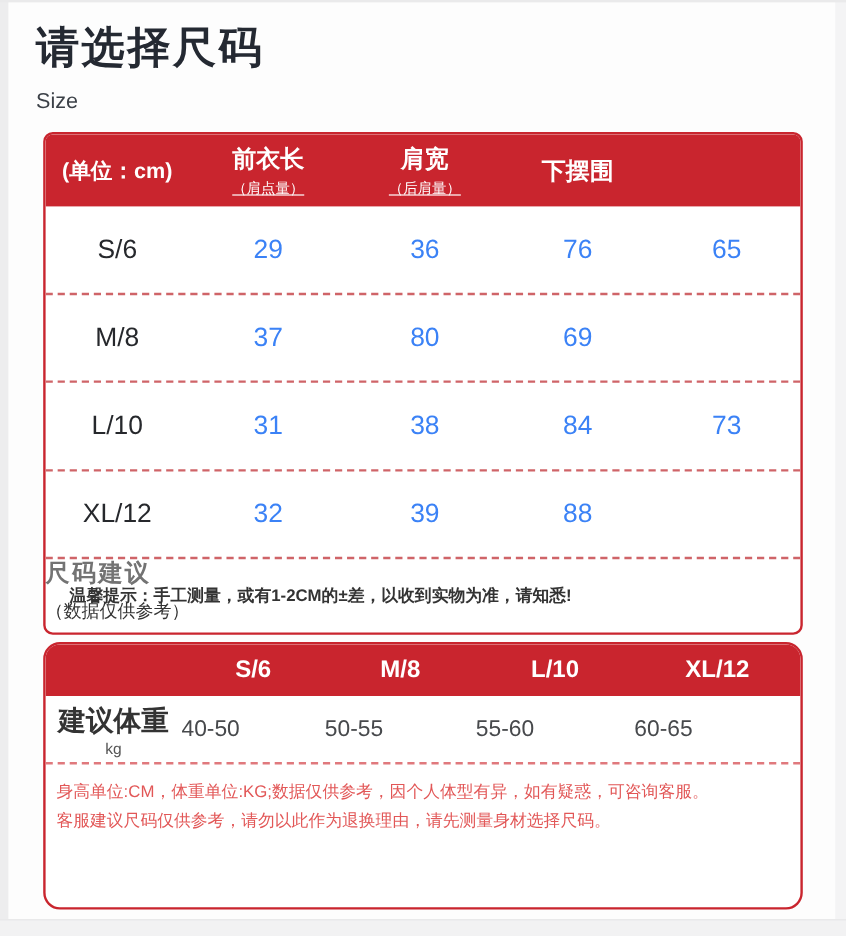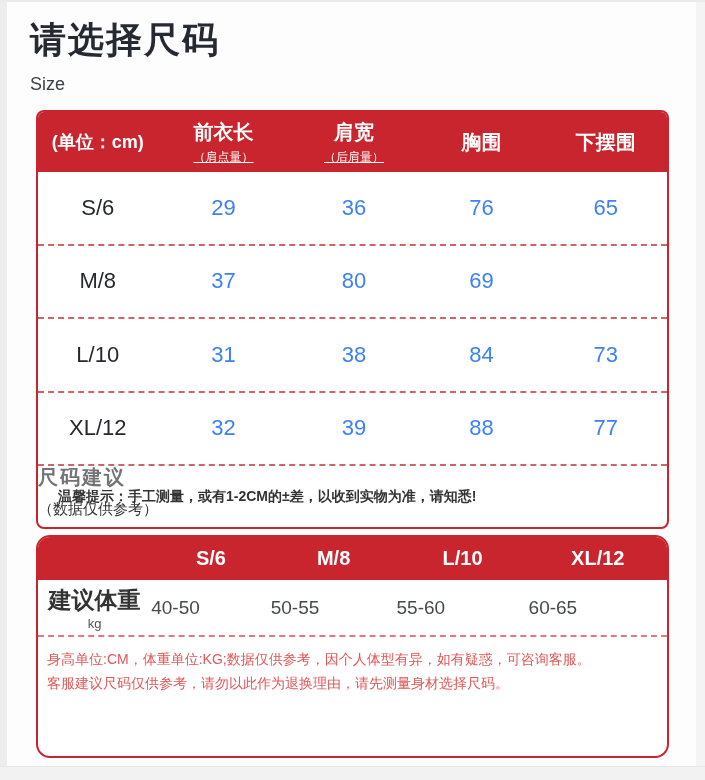--- a/index.html
+++ b/index.html
@@ -91,23 +91,20 @@
     <div class="unit-cell">(单位：cm)</div>
     <div>
       <span class="th-main">前衣长</span>
       <span class="th-sub">（肩点量）</span>
     </div>
     <div>
       <span class="th-main">肩宽</span>
       <span class="th-sub">（后肩量）</span>
     </div>
     <div>
-      <span class="th-main">胸围</span>
-    </div>
-    <div>
       <span class="th-main">下摆围</span>
     </div>
   </div>
 
   <div class="trow">
     <div class="td size-label">S/6</div>
     <div class="td">29</div>
     <div class="td">36</div>
     <div class="td">76</div>
     <div class="td">65</div>
@@ -123,21 +120,20 @@
     <div class="td">31</div>
     <div class="td">38</div>
     <div class="td">84</div>
     <div class="td">73</div>
   </div>
   <div class="trow">
     <div class="td size-label">XL/12</div>
     <div class="td">32</div>
     <div class="td">39</div>
     <div class="td">88</div>
-    <div class="td">77</div>
   </div>
 
   <div class="tnote">温馨提示：手工测量，或有1-2CM的±差，以收到实物为准，请知悉!</div>
 </section>
 
 <header class="hd2">
   <h2>尺码建议</h2>
   <div class="sub2">（数据仅供参考）</div>
 </header>
 

